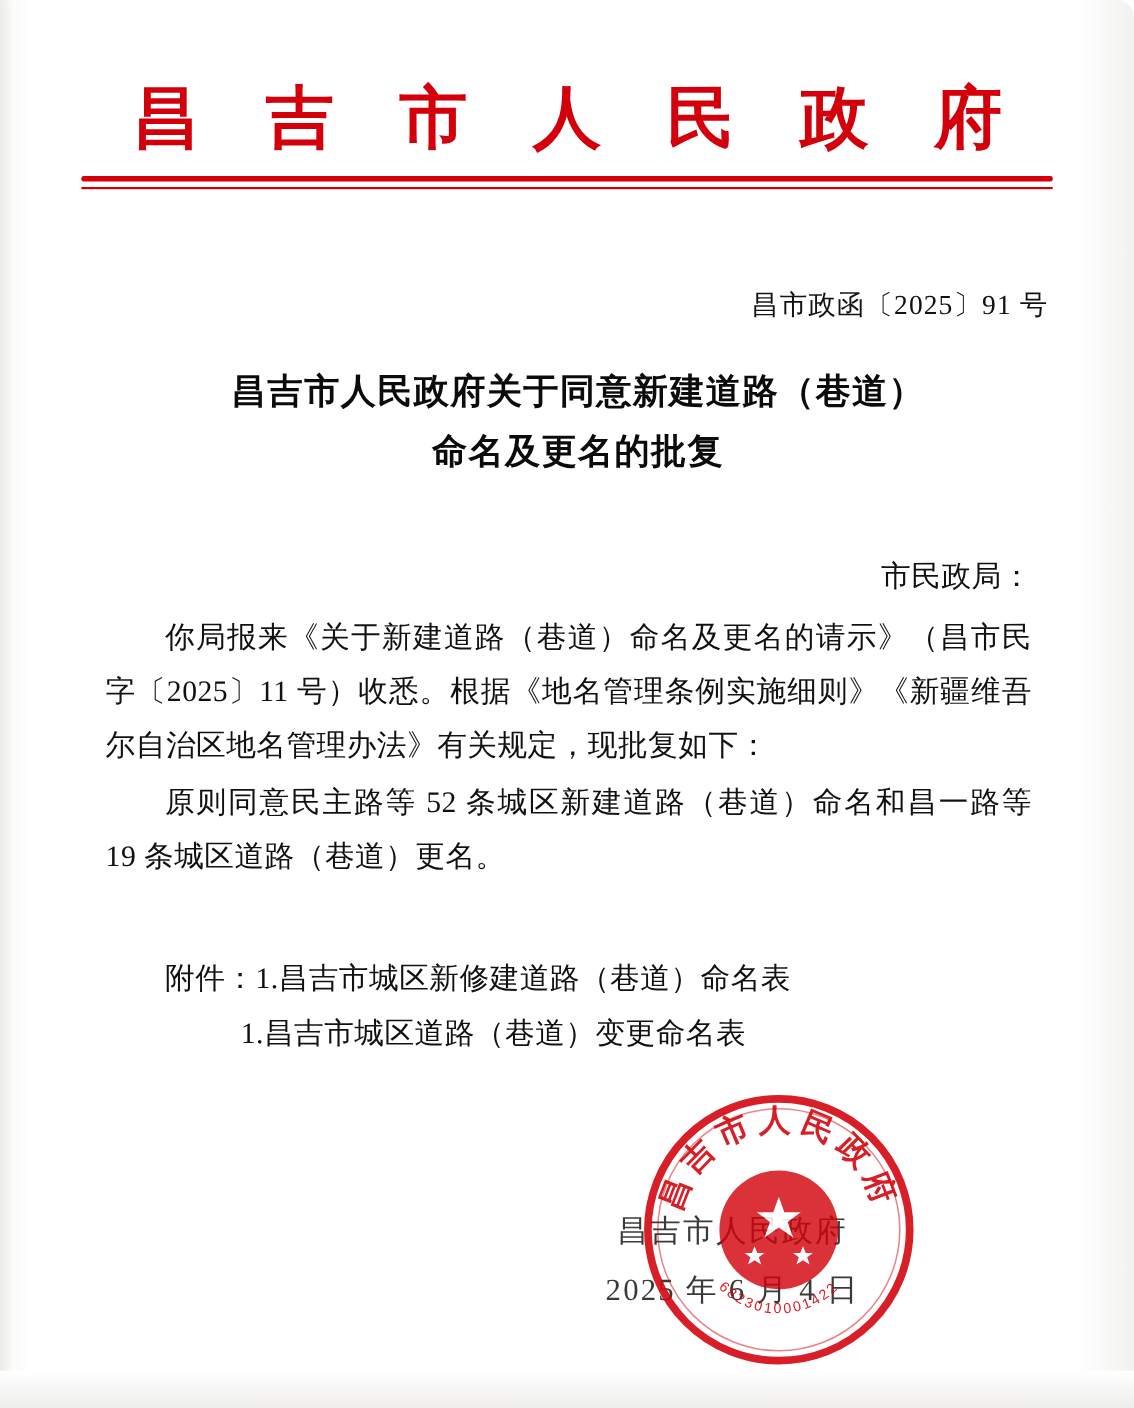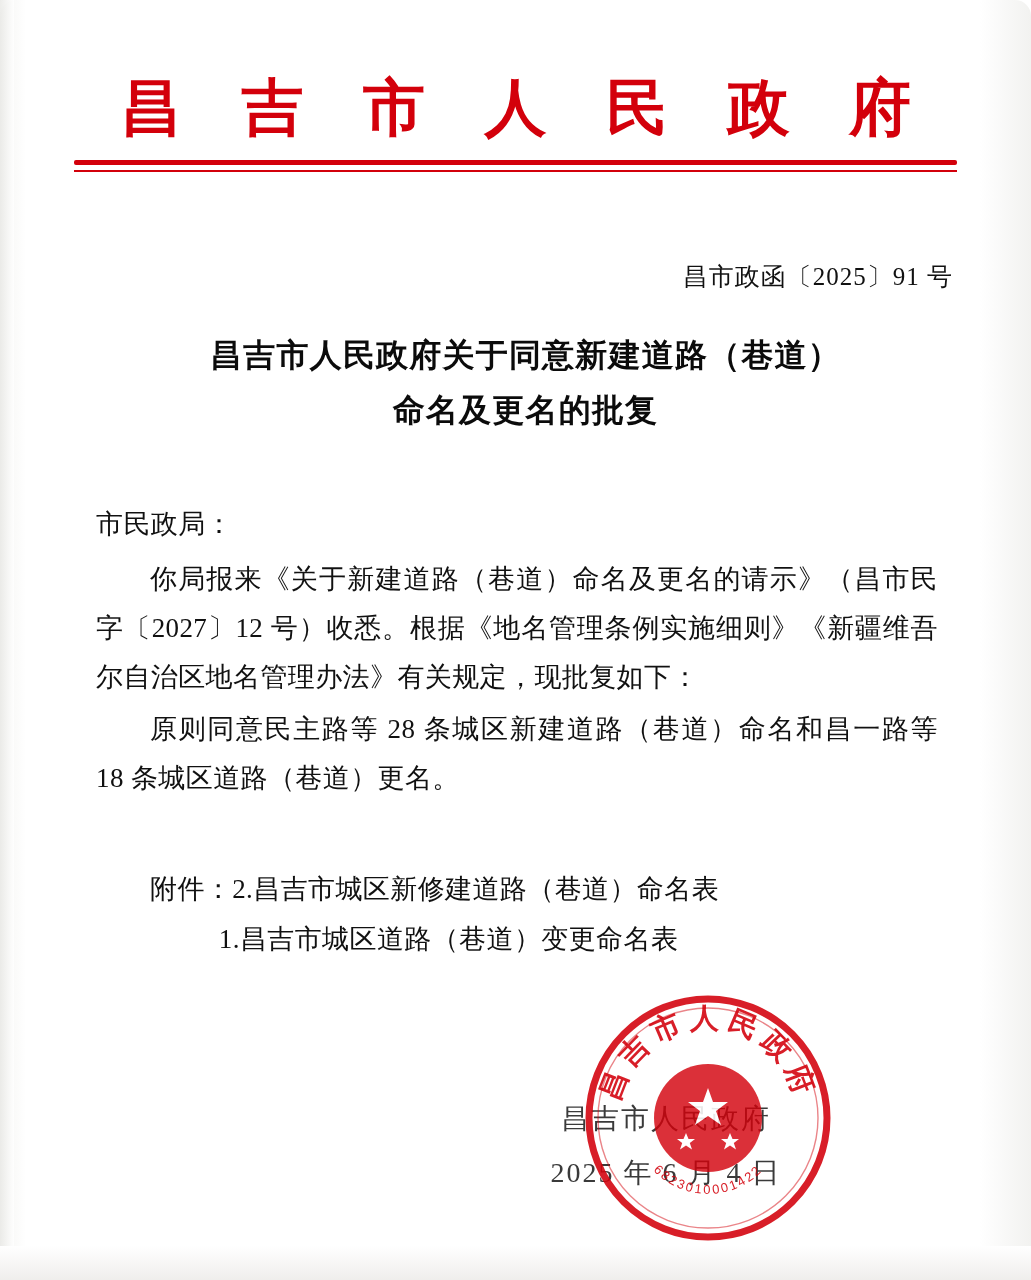--- a/index.html
+++ b/index.html
@@ -102,20 +102,21 @@
     top: 500px;
     left: 96px;
     width: 842px;
     font-size: 27px;
     line-height: 1.82;
     letter-spacing: .4px;
     color: #111;
   }
   .salutation {
     margin: 0 0 6px 0;
+    text-align: right;
   }
   .para {
     margin: 0;
     text-indent: 2em;
     text-align: justify;
     text-justify: inter-ideograph;
   }
   .para + .para { margin-top: 2px; }
 
   .attachments {
@@ -180,26 +181,26 @@
 
   <div class="doc-number">昌市政函〔2025〕91 号</div>
 
   <div class="doc-title">
     <span class="line1">昌吉市人民政府关于同意新建道路（巷道）</span>
     <span class="line2">命名及更名的批复</span>
   </div>
 
   <div class="body-block">
     <p class="salutation">市民政局：</p>
-    <p class="para">你局报来《关于新建道路（巷道）命名及更名的请示》（昌市民字〔2027〕12 号）收悉。根据《地名管理条例实施细则》《新疆维吾尔自治区地名管理办法》有关规定，现批复如下：</p>
-    <p class="para">原则同意民主路等 28 条城区新建道路（巷道）命名和昌一路等 18 条城区道路（巷道）更名。</p>
+    <p class="para">你局报来《关于新建道路（巷道）命名及更名的请示》（昌市民字〔2025〕11 号）收悉。根据《地名管理条例实施细则》《新疆维吾尔自治区地名管理办法》有关规定，现批复如下：</p>
+    <p class="para">原则同意民主路等 52 条城区新建道路（巷道）命名和昌一路等 19 条城区道路（巷道）更名。</p>
 
     <div class="attachments">
       <div class="att-line-1">
-        <span>附件：</span><span>2.昌吉市城区新修建道路（巷道）命名表</span>
+        <span>附件：</span><span>1.昌吉市城区新修建道路（巷道）命名表</span>
       </div>
       <div class="att-line-2">
         <span>1.昌吉市城区道路（巷道）变更命名表</span>
       </div>
     </div>
   </div>
 
   <div class="signature-area">
     <div class="signer">昌吉市人民政府</div>
     <div class="sign-date">2025 年 6 月 4 日</div>

